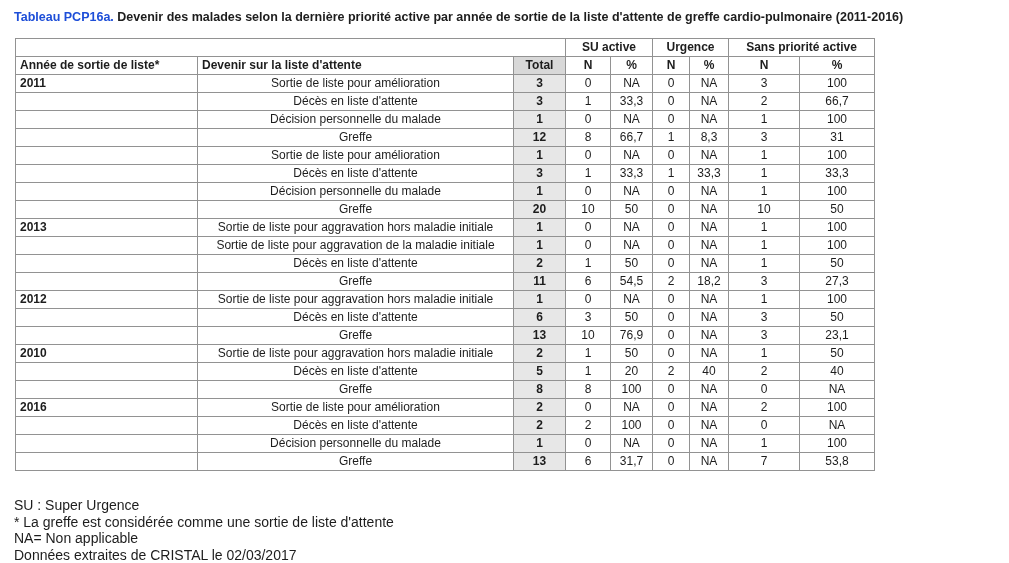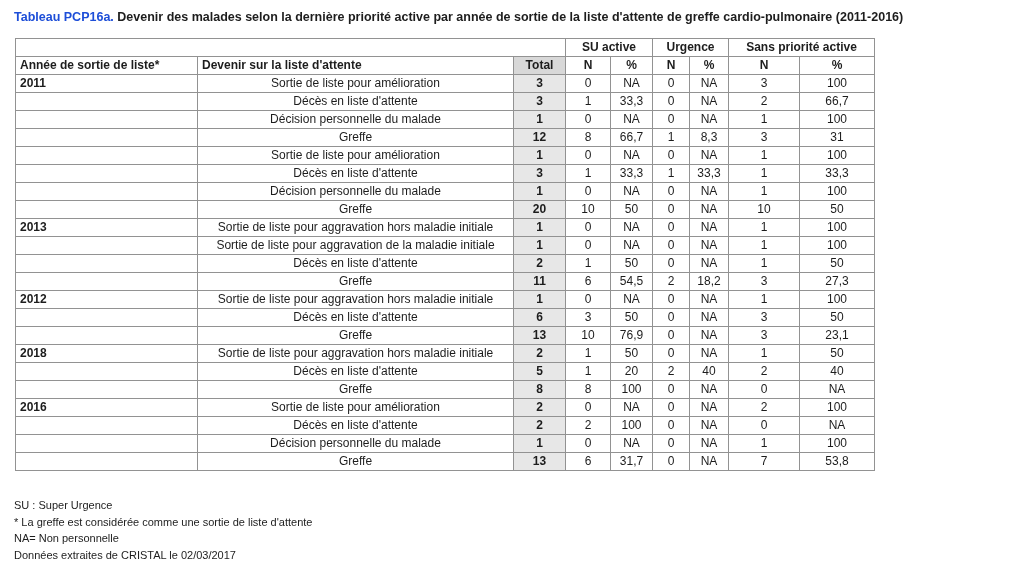--- a/index.html
+++ b/index.html
@@ -53,21 +53,21 @@
   .data-table td.year   { text-align: left; font-weight: bold; }
   .data-table td.outcome{ text-align: center; }
   .data-table td.total  { font-weight: bold; background: #e7e7e7; }
   .data-table th.total-h{ background: #d8d8d8; }
   .data-table th.empty  { background: #ffffff; }
 
   .notes {
     position: absolute;
     left: 14px;
     top: 497px;
-    font-size: 11px;
+    font-size: 14px;
     line-height: 16.5px;
     color: #1d1d1d;
   }
 </style>
 </head>
 <body>
 
 <div class="page">
 
   <div class="title">
@@ -266,21 +266,21 @@
           <td class="outcome">Greffe</td>
           <td class="total">13</td>
           <td>10</td>
           <td>76,9</td>
           <td>0</td>
           <td>NA</td>
           <td>3</td>
           <td>23,1</td>
         </tr>
         <tr>
-          <td class="year">2018</td>
+          <td class="year">2010</td>
           <td class="outcome">Sortie de liste pour aggravation hors maladie initiale</td>
           <td class="total">2</td>
           <td>1</td>
           <td>50</td>
           <td>0</td>
           <td>NA</td>
           <td>1</td>
           <td>50</td>
         </tr>
         <tr>
@@ -348,17 +348,17 @@
           <td>NA</td>
           <td>7</td>
           <td>53,8</td>
         </tr>
       </tbody>
   </table>
 
   <div class="notes">
     <div>SU : Super Urgence</div>
     <div>* La greffe est considérée comme une sortie de liste d'attente</div>
-    <div>NA= Non personnelle</div>
+    <div>NA= Non applicable</div>
     <div>Données extraites de CRISTAL le 02/03/2017</div>
   </div>
 
 </div>
 
 </body></html>

